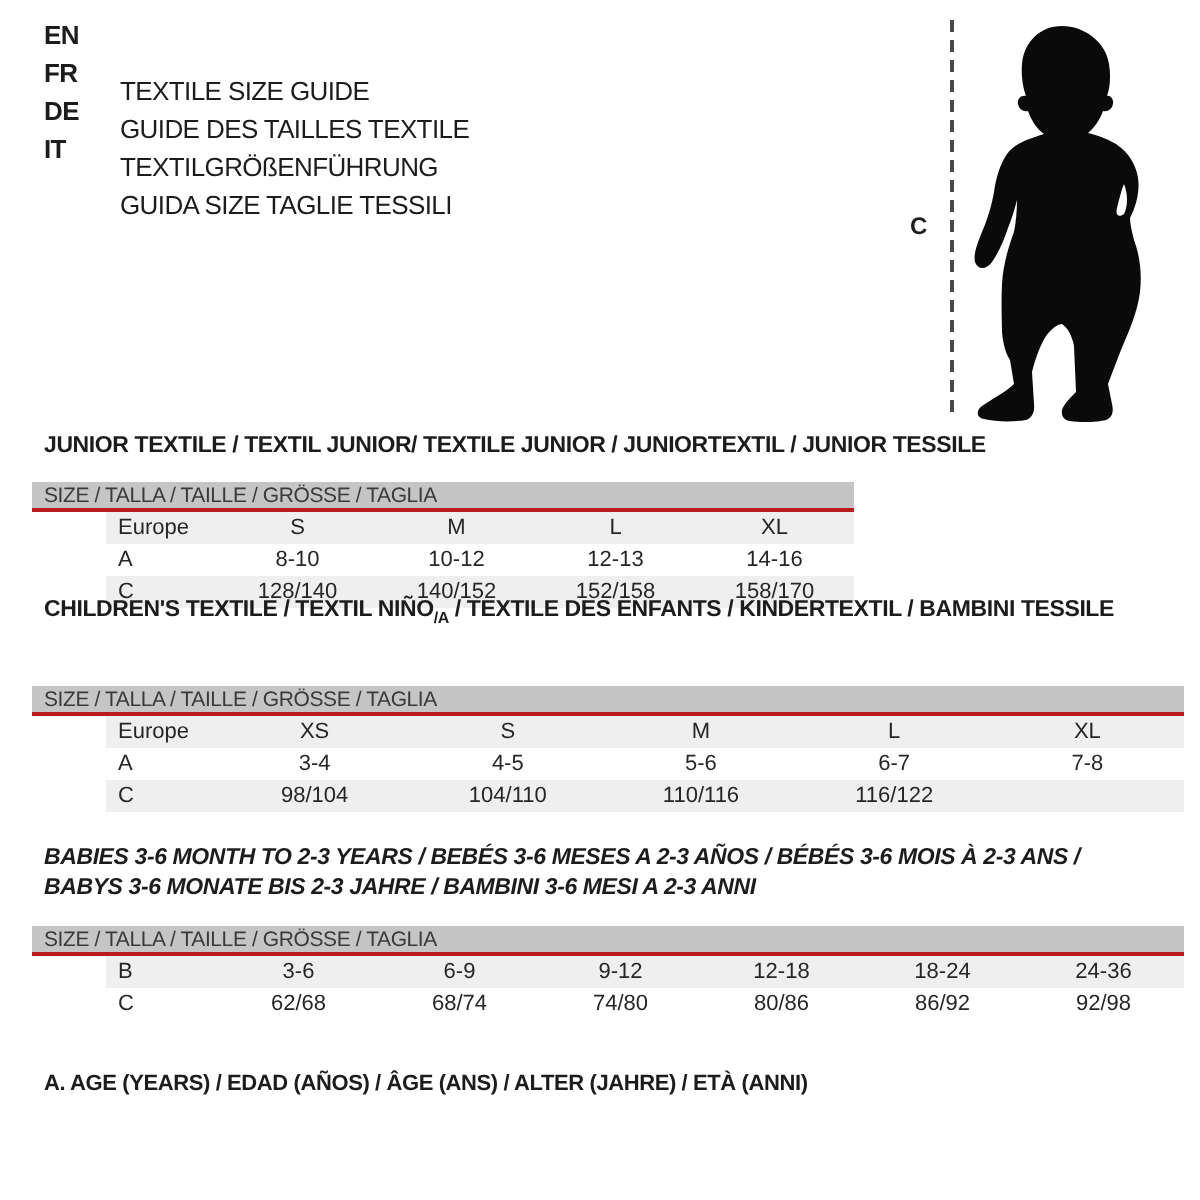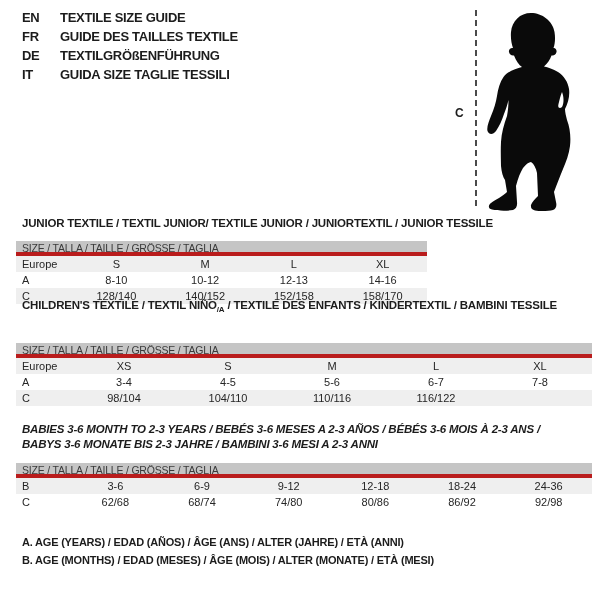--- a/index.html
+++ b/index.html
@@ -2,36 +2,36 @@
 <html><head>
 <meta charset="utf-8">
 <style>
   html,body{margin:0;padding:0;background:#ffffff;}
   .page{position:relative;width:600px;height:600px;background:#ffffff;overflow:hidden;
         font-family:"Liberation Sans",sans-serif;color:#1c1c1c;}
   
   .lang-block{position:absolute;left:22px;top:8px;}
   .lang-row{display:flex;height:19px;line-height:19px;}
   .lang-code{width:38px;font-weight:bold;font-size:13px;letter-spacing:-0.3px;}
-  .lang-title{font-weight:bold;font-size:13px;letter-spacing:-0.3px;white-space:nowrap;}
+  .lang-title{font-weight:normal;font-size:13px;letter-spacing:-0.3px;white-space:nowrap;margin-top:28px;}
   
   .measure-line{position:absolute;left:475px;top:10px;height:196px;width:0;
                 border-left:2px dashed #4a4a4a;}
   .measure-label{position:absolute;left:455px;top:106px;font-weight:bold;font-size:12px;}
   .baby{position:absolute;left:485px;top:6px;width:105px;height:208px;}
   
   .sec-title{position:absolute;left:22px;font-weight:bold;font-size:11.5px;
              letter-spacing:-0.2px;white-space:nowrap;line-height:15px;}
   .sec-title sub{font-size:8px;line-height:0;}
   
   .tbl{position:absolute;font-size:11px;color:#262626;}
   .size-bar{height:15px;line-height:15px;background:#c5c5c5;color:#3a3a3a;
             padding-left:6px;font-size:10.5px;letter-spacing:-0.2px;
-            border-bottom:4px solid #b91c1c;box-sizing:border-box;}
-  .trow{display:grid;height:16px;line-height:16px;}
+            border-bottom:2px solid #b91c1c;box-sizing:border-box;}
+  .trow{display:grid;height:16px;line-height:16px;margin-left:37px;}
   .trow span{text-align:center;}
   .trow .lbl{text-align:left;padding-left:6px;}
   .trow:nth-of-type(even){background:#efefef;}
   .cols5{grid-template-columns:56px repeat(4,1fr);}
   .cols6{grid-template-columns:56px repeat(5,1fr);}
   .cols7{grid-template-columns:56px repeat(6,1fr);}
   
   .footnotes{position:absolute;left:22px;top:533px;}
   .footnote{font-weight:bold;font-size:11px;letter-spacing:-0.2px;height:18px;
             line-height:18px;white-space:nowrap;}
@@ -164,16 +164,15 @@
       <span>68/74</span>
       <span>74/80</span>
       <span>80/86</span>
       <span>86/92</span>
       <span>92/98</span>
     </div>
   </div>
 
   <div class="footnotes">
     <div class="footnote">A. AGE (YEARS) / EDAD (AÑOS) / ÂGE (ANS) / ALTER (JAHRE) / ETÀ (ANNI)</div>
-    <div class="footnote">B. AGE (MONTHS) / EDAD (MESES) / ÂGE (MOIS) / ALTER (MONATE) / ETÀ (MESI)</div>
   </div>
 
 </div>
 
 </body></html>

